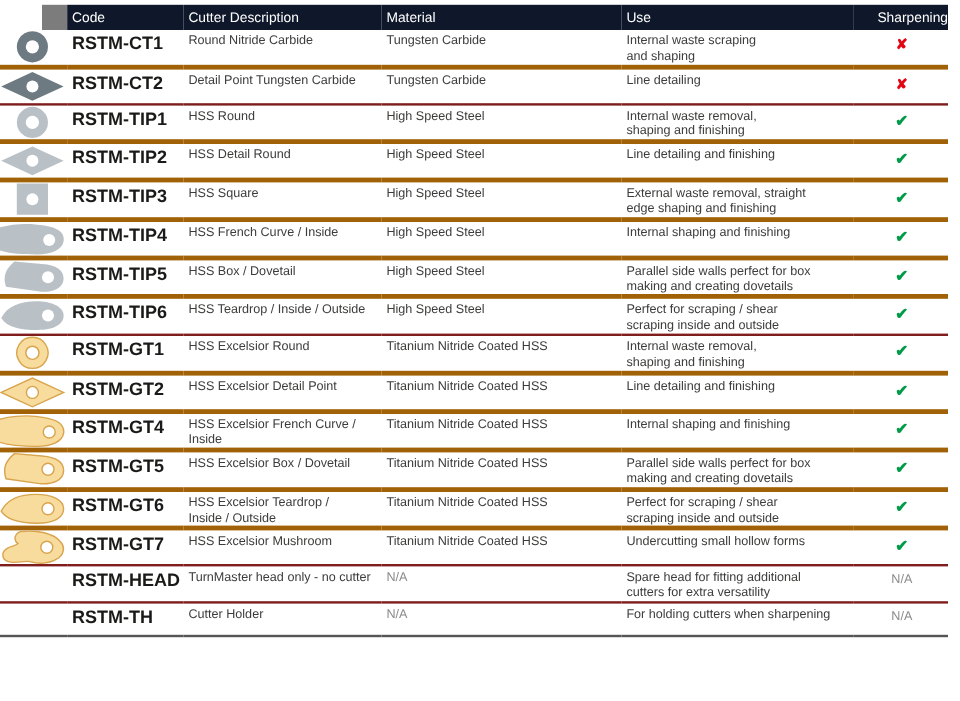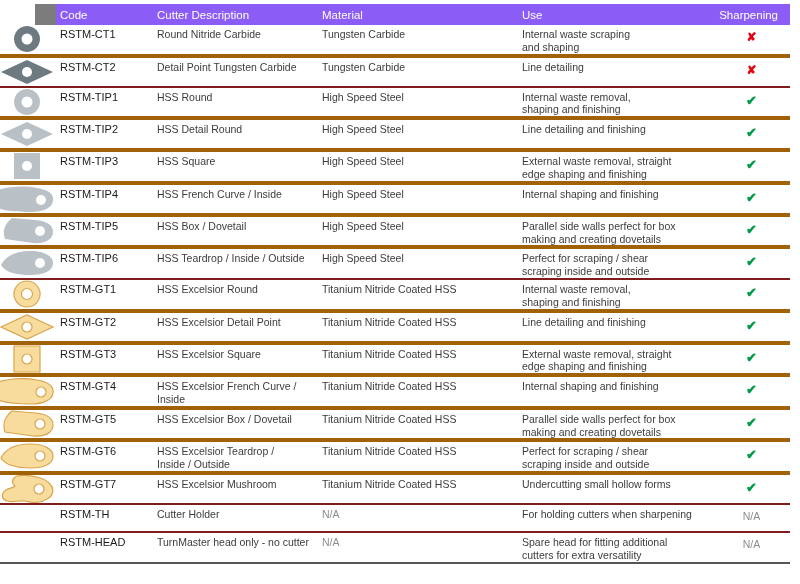--- a/index.html
+++ b/index.html
@@ -1,31 +1,31 @@
 <!DOCTYPE html>
 <html><head>
 <meta charset="utf-8">
 <style>
   html,body{margin:0;padding:0;background:#fff;}
   body{width:800px;height:584px;font-family:"Liberation Sans",sans-serif;overflow:hidden;}
   .page{padding-top:4px;}
   table{border-collapse:collapse;width:790px;table-layout:fixed;}
-  thead th{background:#8b5cf6;color:#fff;font-weight:normal;font-size:11.5px;text-align:left;
+  thead th{background:#0f172a;color:#fff;font-weight:normal;font-size:11.5px;text-align:left;
            height:21px;padding:0 0 0 4px;box-sizing:border-box;}
   th.icon-col{background:linear-gradient(to right,#ffffff 35px,#7c7c7c 35px);}
-  th.sharp-col{text-align:right;padding-right:12px;}
+  th.sharp-col{text-align:right;padding-right:0;}
   tbody tr{border-top:4px solid #a16207;}
   tbody tr:first-child{border-top:none;}
   tbody tr.group-start{border-top:2px solid #7f1d1d;}
   tbody tr:last-child{border-bottom:2px solid #555;}
   tbody td{vertical-align:top;padding:3px 2px 0 4px;font-size:10.5px;color:#3c3c3b;
            line-height:1.22;height:28px;box-sizing:border-box;white-space:pre-line;}
   td.c-icon{padding:0;overflow:hidden;}
   td.c-icon svg{display:block;}
-  td.c-code{font-weight:normal;font-size:11px;color:#1a1a18;margin-top:19px;}
+  td.c-code{font-weight:bold;font-size:15px;color:#1a1a18;margin-top:19px;}
   td.c-sharp{text-align:center;padding-top:5px;white-space:normal;}
   .mark-no{color:#e30613;font-weight:bold;font-size:12px;}
   .mark-yes{color:#009b48;font-weight:bold;font-size:13px;}
   .na{color:#8c8c8c;}
 </style>
 </head>
 <body>
 
 <div class="page">
   <table>
@@ -159,32 +159,20 @@
               <circle cx="27" cy="14" r="5" fill="#ffffff" stroke="#d8a54e" stroke-width="1.2"></circle>
             </svg></td>
     <td class="c-code">RSTM-GT2</td>
     <td class="c-desc">HSS Excelsior Detail Point</td>
     <td class="c-mat">Titanium Nitride Coated HSS</td>
     <td class="c-use">Line detailing and finishing</td>
     <td class="c-sharp mark-yes">✔</td>
   </tr>
         <tr>
     <td class="c-icon"><svg width="56" height="28" viewBox="0 0 56 28">
-              <path d="M14,1 h26 v26 h-26 Z" fill="#f8dc9e" stroke="#d8a54e" stroke-width="1.2"></path>
-              <circle cx="27" cy="14" r="5" fill="#ffffff" stroke="#d8a54e" stroke-width="1.2"></circle>
-            </svg></td>
-    <td class="c-code">RSTM-GT3</td>
-    <td class="c-desc">HSS Excelsior Square</td>
-    <td class="c-mat">Titanium Nitride Coated HSS</td>
-    <td class="c-use">External waste removal, straight
-edge shaping and finishing</td>
-    <td class="c-sharp mark-yes">✔</td>
-  </tr>
-        <tr>
-    <td class="c-icon"><svg width="56" height="28" viewBox="0 0 56 28">
               <path d="M-8,7 C4,2 22,0 37,3 C49,5 54,9 53,16 C52,23 43,27 31,27 C15,27 -2,26 -8,19 Z" fill="#f8dc9e" stroke="#d8a54e" stroke-width="1.2"></path>
               <circle cx="41" cy="15" r="5" fill="#ffffff" stroke="#d8a54e" stroke-width="1.2"></circle>
             </svg></td>
     <td class="c-code">RSTM-GT4</td>
     <td class="c-desc">HSS Excelsior French Curve /
 Inside</td>
     <td class="c-mat">Titanium Nitride Coated HSS</td>
     <td class="c-use">Internal shaping and finishing</td>
     <td class="c-sharp mark-yes">✔</td>
   </tr>
@@ -216,34 +204,34 @@
         <tr>
     <td class="c-icon"><svg width="56" height="28" viewBox="0 0 56 28">
               <path d="M17,1 C31,-1 45,3 50,9 C55,14 53,21 47,24 C41,28 32,28 25,26 C20,25 12,28 7,26 C1,24 1,18 6,15 C9,13 13,13 15,11 C11,8 12,3 17,1 Z" fill="#f8dc9e" stroke="#d8a54e" stroke-width="1.2"></path>
               <circle cx="39" cy="14" r="5" fill="#ffffff" stroke="#d8a54e" stroke-width="1.2"></circle>
             </svg></td>
     <td class="c-code">RSTM-GT7</td>
     <td class="c-desc">HSS Excelsior Mushroom</td>
     <td class="c-mat">Titanium Nitride Coated HSS</td>
     <td class="c-use">Undercutting small hollow forms</td>
     <td class="c-sharp mark-yes">✔</td>
-  </tr>
-        <tr class="group-start">
-    <td class="c-icon"></td>
-    <td class="c-code">RSTM-TH</td>
-    <td class="c-desc">Cutter Holder</td>
-    <td class="c-mat na">N/A</td>
-    <td class="c-use">For holding cutters when sharpening</td>
-    <td class="c-sharp na">N/A</td>
   </tr>
         <tr class="group-start">
     <td class="c-icon"></td>
     <td class="c-code">RSTM-HEAD</td>
     <td class="c-desc">TurnMaster head only - no cutter</td>
     <td class="c-mat na">N/A</td>
     <td class="c-use">Spare head for fitting additional
 cutters for extra versatility</td>
     <td class="c-sharp na">N/A</td>
   </tr>
+        <tr class="group-start">
+    <td class="c-icon"></td>
+    <td class="c-code">RSTM-TH</td>
+    <td class="c-desc">Cutter Holder</td>
+    <td class="c-mat na">N/A</td>
+    <td class="c-use">For holding cutters when sharpening</td>
+    <td class="c-sharp na">N/A</td>
+  </tr>
       </tbody>
   </table>
 
 </div>
 
 </body></html>

